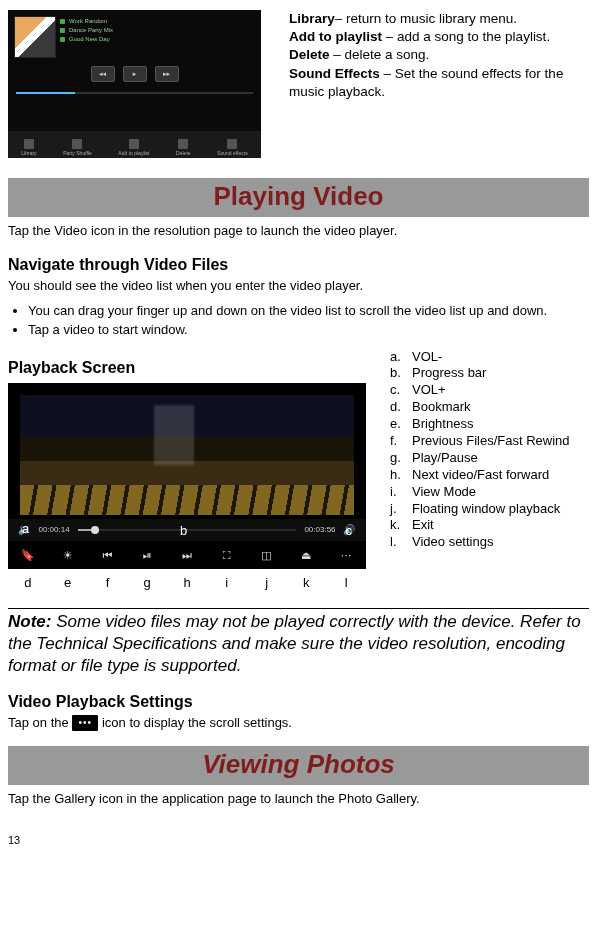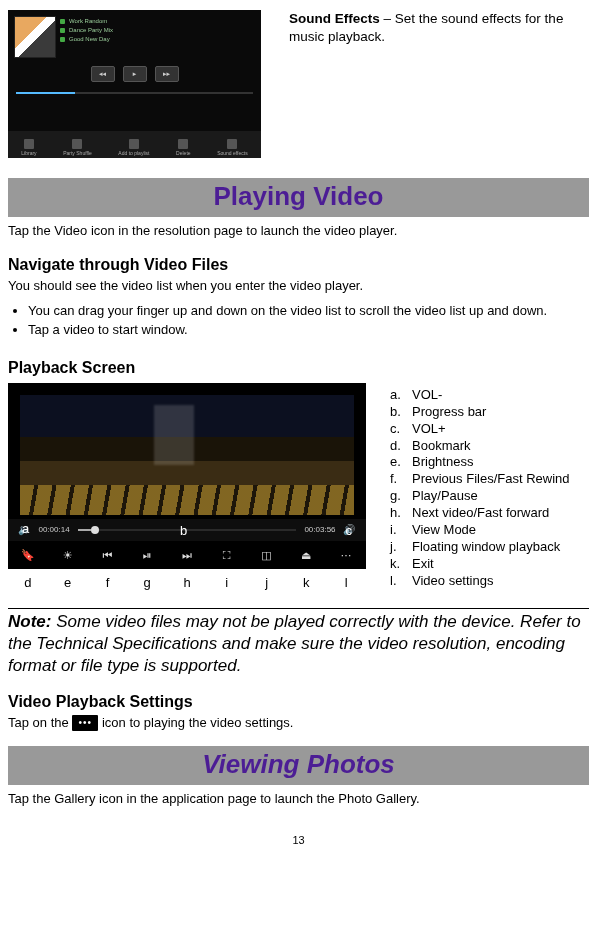--- a/index.html
+++ b/index.html
@@ -39,30 +39,30 @@
   .progline::before { content:''; position:absolute; left:0; width:25%; height:2px; background:#5bf; }
   .thumb-bottom { position:absolute; left:0; right:0; bottom:0; height:22px;
     display:flex; justify-content:space-around; align-items:center; }
   .tbi { font-size:5px; color:#aaa; text-align:center; }
   .tbi .ic { width:10px; height:10px; margin:0 auto 1px; background:#555; border-radius:1px; }
 
   .definitions { line-height:1.35; font-size:13.5px; }
   .definitions b { font-weight:bold; }
 
   .section-banner {
-    background:#999; color:#4c1d95; font-size:26px; font-weight:bold;
+    background:#999; color:#7f1d1d; font-size:26px; font-weight:bold;
     text-align:center; padding:3px 0 5px; margin: 8px 0 6px;
   }
 
   .para { margin: 4px 0 8px; line-height:1.3; }
   h3.sub { font-size:16px; font-weight:bold; margin:16px 0 2px; }
   ul.bul { margin:2px 0 6px 4px; padding-left:16px; }
   ul.bul li { margin:2px 0; line-height:1.3; }
 
-  .playback-wrap { display:flex; align-items:flex-end; gap:24px; margin-top:4px; }
+  .playback-wrap { display:flex; align-items:flex-start; gap:24px; margin-top:4px; }
   .playback-left { }
   .pb-title { font-size:16px; font-weight:bold; margin:14px 0 6px; }
   .pb-shot {
     width:358px; height:186px; background:#000; position:relative;
   }
   .pb-scene {
     position:absolute; left:12px; right:12px; top:12px; height:120px;
     background:
       linear-gradient(#0c1020 0 35%, #1a1408 35% 55%, #3a2c14 55% 100%);
     overflow:hidden;
@@ -109,21 +109,21 @@
   hr.rule { border:none; border-top:1px solid #000; margin:18px 0 2px; }
   .note { font-size:17px; font-style:italic; line-height:1.3; margin-bottom:10px; }
   .note b { font-style:italic; }
 
   .settings-icon {
     display:inline-block; width:26px; height:16px; background:#000; color:#fff;
     vertical-align:middle; text-align:center; font-size:10px; line-height:16px;
     font-style:normal; border-radius:1px; letter-spacing:1px;
   }
 
-  .pagenum { text-align:center; font-size:11px; margin-top:26px; }
+  .pagenum { font-size:11px; margin-top:26px; }
 </style>
 </head>
 <body>
 
 <div class="top-row">
   <div class="thumb">
     <div class="thumb-inner">
       <div class="album"></div>
       <div class="tracklist">
         <div class="trackrow">
@@ -149,20 +149,23 @@
         <div class="tbi"><div class="ic"></div><span>Library</span></div>
         <div class="tbi"><div class="ic"></div><span>Party Shuffle</span></div>
         <div class="tbi"><div class="ic"></div><span>Add to playlist</span></div>
         <div class="tbi"><div class="ic"></div><span>Delete</span></div>
         <div class="tbi"><div class="ic"></div><span>Sound effects</span></div>
       </div>
     </div>
   </div>
 
   <div class="definitions">
+    <div><b>Library</b><span>– return to music library menu.</span></div>
+    <div><b>Add to playlist</b><span> – add a song to the playlist.</span></div>
+    <div><b>Delete</b><span> – delete a song.</span></div>
     <div><b>Sound Effects</b><span> – Set the sound effects for the music playback.</span></div>
   </div>
 </div>
 
 <div class="section-banner">Playing Video</div>
 <div class="para">Tap the Video icon in the resolution page to launch the video player.</div>
 <h3 class="sub">Navigate through Video Files</h3>
 <div class="para">You should see the video list when you enter the video player.</div>
 <ul class="bul">
   <li>You can drag your finger up and down on the video list to scroll the video list up and down.</li>
@@ -263,19 +266,19 @@
   </div>
 </div>
 
 <hr class="rule">
 <div class="note">
   <b>Note:</b><span> Some video files may not be played correctly with the device. Refer to the Technical Specifications and make sure the video resolution, encoding format or file type is supported.</span>
 </div>
 
 <h3 class="sub">Video Playback Settings</h3>
 <div class="para">
-  <span>Tap on the </span><span class="settings-icon">•••</span><span> icon to playing the video settings.</span>
+  <span>Tap on the </span><span class="settings-icon">•••</span><span> icon to display the scroll settings.</span>
 </div>
 
 <div class="section-banner" style="margin-top:14px;font-style:italic;">Viewing Photos</div>
 <div class="para">Tap the Gallery icon in the application page to launch the Photo Gallery.</div>
 
 <div class="pagenum">13</div>
 
 </body></html>

